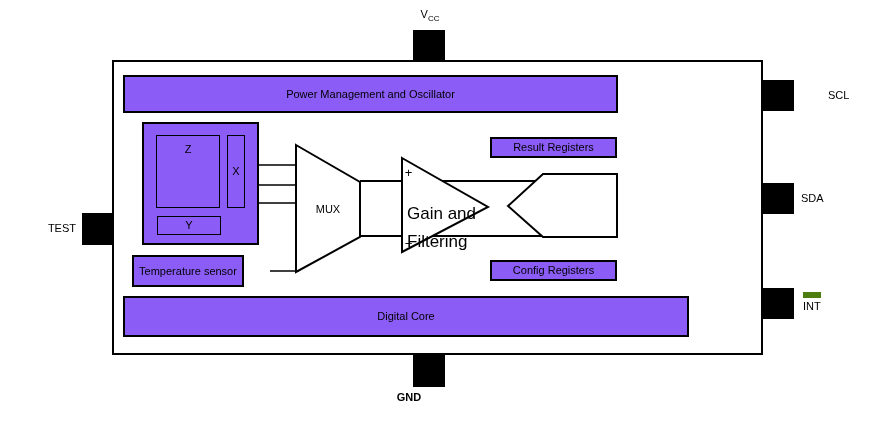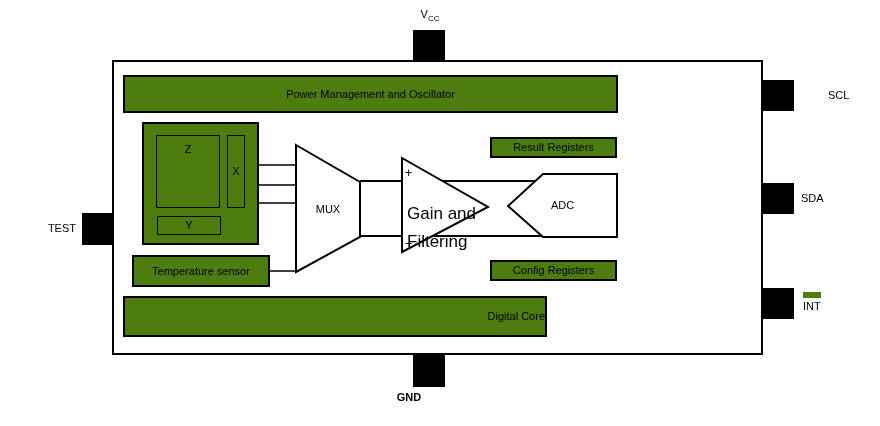--- a/index.html
+++ b/index.html
@@ -2,21 +2,21 @@
 <html><head>
 <meta charset="utf-8">
 <style>
   html,body{margin:0;padding:0;background:#fff;}
   #canvas{
     position:relative;width:880px;height:426px;background:#fff;overflow:hidden;
     font-family:"Liberation Sans","DejaVu Sans",sans-serif;color:#000;
   }
   .abs{position:absolute;box-sizing:border-box;}
   .box{
-    position:absolute;box-sizing:border-box;border:2px solid #000;background:#4d7c0f;
+    position:absolute;box-sizing:border-box;border:2px solid #000;background:#8b5cf6;
     display:flex;align-items:center;justify-content:center;
     font-size:11px;line-height:13px;text-align:center;
   }
   .thin{border-width:1px;}
   .pin{position:absolute;box-sizing:border-box;background:#000;}
   .pinlabel{
     position:absolute;font-size:11px;line-height:13px;white-space:nowrap;
   }
   .shapelabel{
     position:absolute;font-size:11px;line-height:13px;text-align:center;
@@ -68,48 +68,47 @@
   </div>
 
   <div class="box thin" style="left:227px;top:135px;width:18px;height:73px;">
     <span>X</span>
   </div>
 
   <div class="box thin" style="left:157px;top:216px;width:64px;height:19px;">
     <span>Y</span>
   </div>
 
-  <div class="box" style="left:132px;top:255px;width:138px;height:32px;">
+  <div class="box" style="left:132px;top:255px;width:112px;height:32px;">
     <span>Temperature sensor</span>
   </div>
 
   <div class="box" style="left:490px;top:137px;width:127px;height:21px;">
     <span>Result Registers</span>
   </div>
 
   <div class="box" style="left:490px;top:260px;width:127px;height:21px;">
     <span>Config Registers</span>
   </div>
 
 
-  <div class="box" style="left:123px;top:296px;width:424px;height:41px;justify-content:flex-end;">
+  <div class="box" style="left:123px;top:296px;width:566px;height:41px;">
     <span>Digital Core</span>
   </div>
 
   <div class="shapelabel" style="left:300px;top:202px;width:56px;height:14px;">MUX</div>
 
   <div class="shapelabel" style="left:401px;top:165px;width:15px;height:14px;font-size:13px;">+</div>
   <div class="shapelabel" style="left:401px;top:236px;width:15px;height:14px;font-size:13px;">−</div>
 
   <div class="amp-text" style="left:407px;top:193px;">
     <span>Gain and</span><br>
     <span>Filtering</span>
   </div>
 
-  <div class="shapelabel" style="left:508px;top:198px;width:109px;height:14px;">ADC</div>
 
   <div class="pin" style="left:413px;top:30px;width:32px;height:32px;"></div>
   <div class="pin" style="left:413px;top:355px;width:32px;height:32px;"></div>
   <div class="pin" style="left:82px;top:213px;width:32px;height:32px;"></div>
   <div class="pin" style="left:763px;top:80px;width:31px;height:31px;"></div>
   <div class="pin" style="left:763px;top:183px;width:31px;height:31px;"></div>
   <div class="pin" style="left:763px;top:288px;width:31px;height:31px;"></div>
 
   <div class="pinlabel" style="left:405px;top:8px;width:50px;text-align:center;">
     <span>V</span><sub class="vsub">CC</sub>

